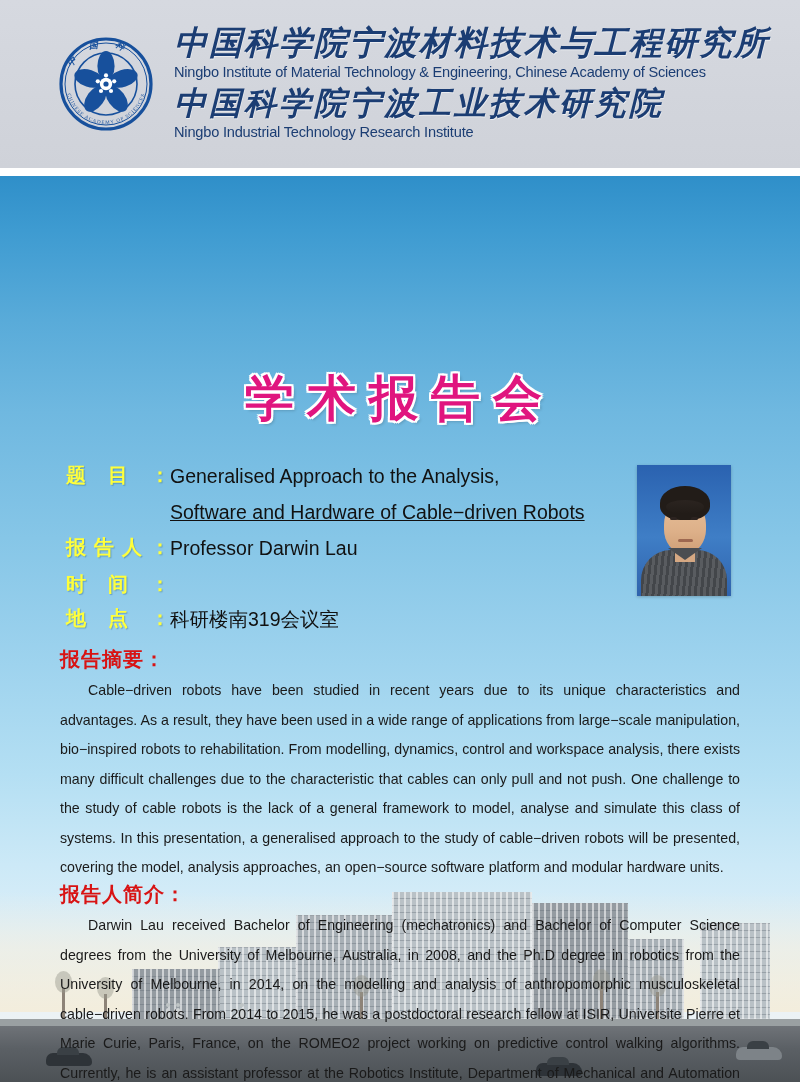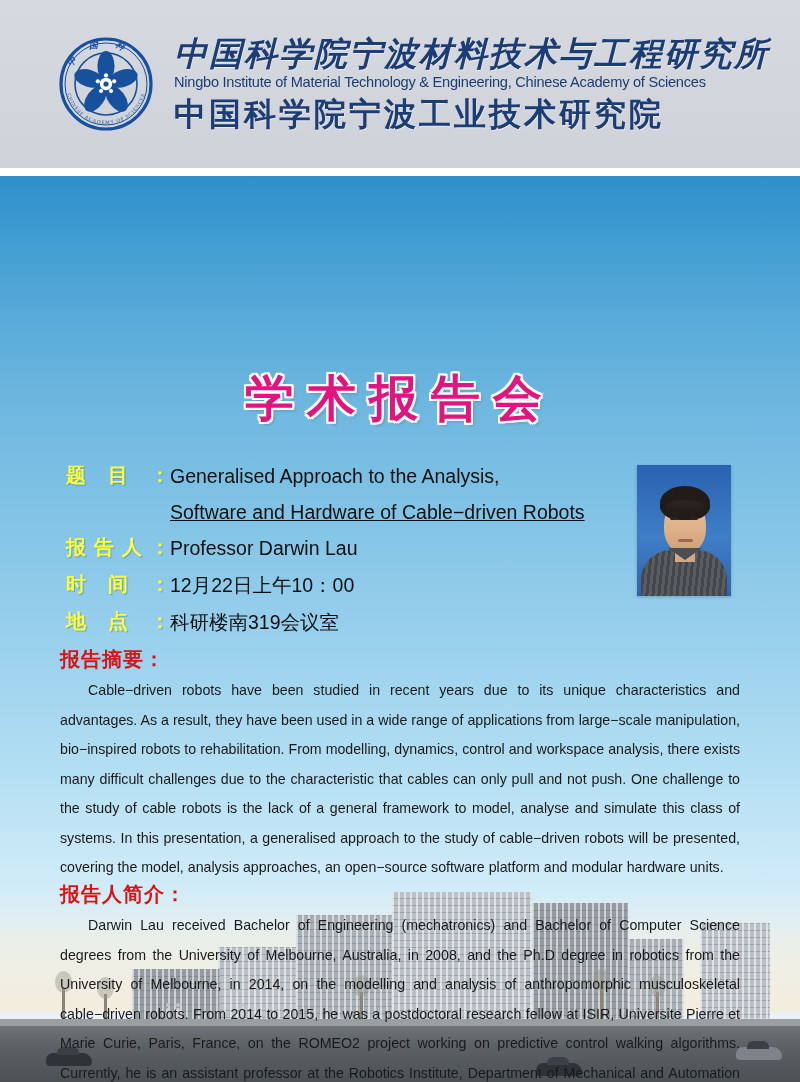--- a/index.html
+++ b/index.html
@@ -14,21 +14,21 @@
 
   
   .seal{position:relative;width:108px;height:108px;flex:0 0 108px;margin-right:14px;}
   .seal svg{display:block;width:108px;height:108px;}
 
   .header-text{display:flex;flex-direction:column;justify-content:space-between;margin-top:2px;}
   .hdr-cn1{font-family:"Liberation Serif","DejaVu Serif",serif;font-style:italic;font-weight:bold;
            font-size:33px;letter-spacing:2px;color:#1b3d73;line-height:1.08;
            text-shadow:0.5px 0.5px 0 rgba(255,255,255,.55);white-space:nowrap;}
   .hdr-en1{font-size:14.6px;color:#1b3d73;letter-spacing:-0.25px;line-height:1.5;white-space:nowrap;}
-  .hdr-cn2{font-family:"Liberation Serif","DejaVu Serif",serif;font-weight:bold;
+  .hdr-cn2{font-family:"Liberation Serif","DejaVu Serif",serif;font-style:italic;font-weight:bold;
            font-size:32px;letter-spacing:3px;color:#1b3d73;line-height:1.15;margin-top:2px;
            text-shadow:0.5px 0.5px 0 rgba(255,255,255,.55);white-space:nowrap;}
   .hdr-en2{font-size:14.6px;color:#1b3d73;letter-spacing:-0.2px;line-height:1.5;white-space:nowrap;}
 
   
   #seam{position:absolute;left:0;top:168px;width:800px;height:8px;background:#ffffff;}
 
   
   #body{position:absolute;left:0;top:176px;width:800px;height:906px;overflow:hidden;
         background:linear-gradient(180deg,
@@ -157,20 +157,21 @@
           <text font-family="Liberation Serif, serif" font-size="9" font-weight="bold" font-style="italic" fill="#17509c" letter-spacing="16">
             <textPath href="#arcTop" startOffset="14%">中国科</textPath>
           </text>
         </svg>
       </div>
 
       <div class="header-text">
         <div class="hdr-cn1">中国科学院宁波材料技术与工程研究所</div>
         <div class="hdr-en1">Ningbo Institute of Material Technology &amp; Engineering, Chinese Academy of Sciences</div>
         <div class="hdr-cn2">中国科学院宁波工业技术研究院</div>
+        <div class="hdr-en2">Ningbo Industrial Technology Research Institute</div>
       </div>
 
     </div>
   </div>
   <div id="seam"></div>
 
   <div id="body">
 
     <div id="campus">
       <div id="sky"></div>
@@ -240,21 +241,20 @@
         </div>
         <div class="ivalue">Professor Darwin Lau</div>
       </div>
 
       <div class="irow">
         <div class="ilabel">
           <span class="c">时</span>
           <span class="c">间</span>
           <span class="c">：</span>
         </div>
-        <div class="ivalue">12月22日上午10：00</div>
       </div>
 
       <div class="irow">
         <div class="ilabel">
           <span class="c">地</span>
           <span class="c">点</span>
           <span class="c">：</span>
         </div>
         <div class="ivalue">科研楼南319会议室</div>
       </div>

